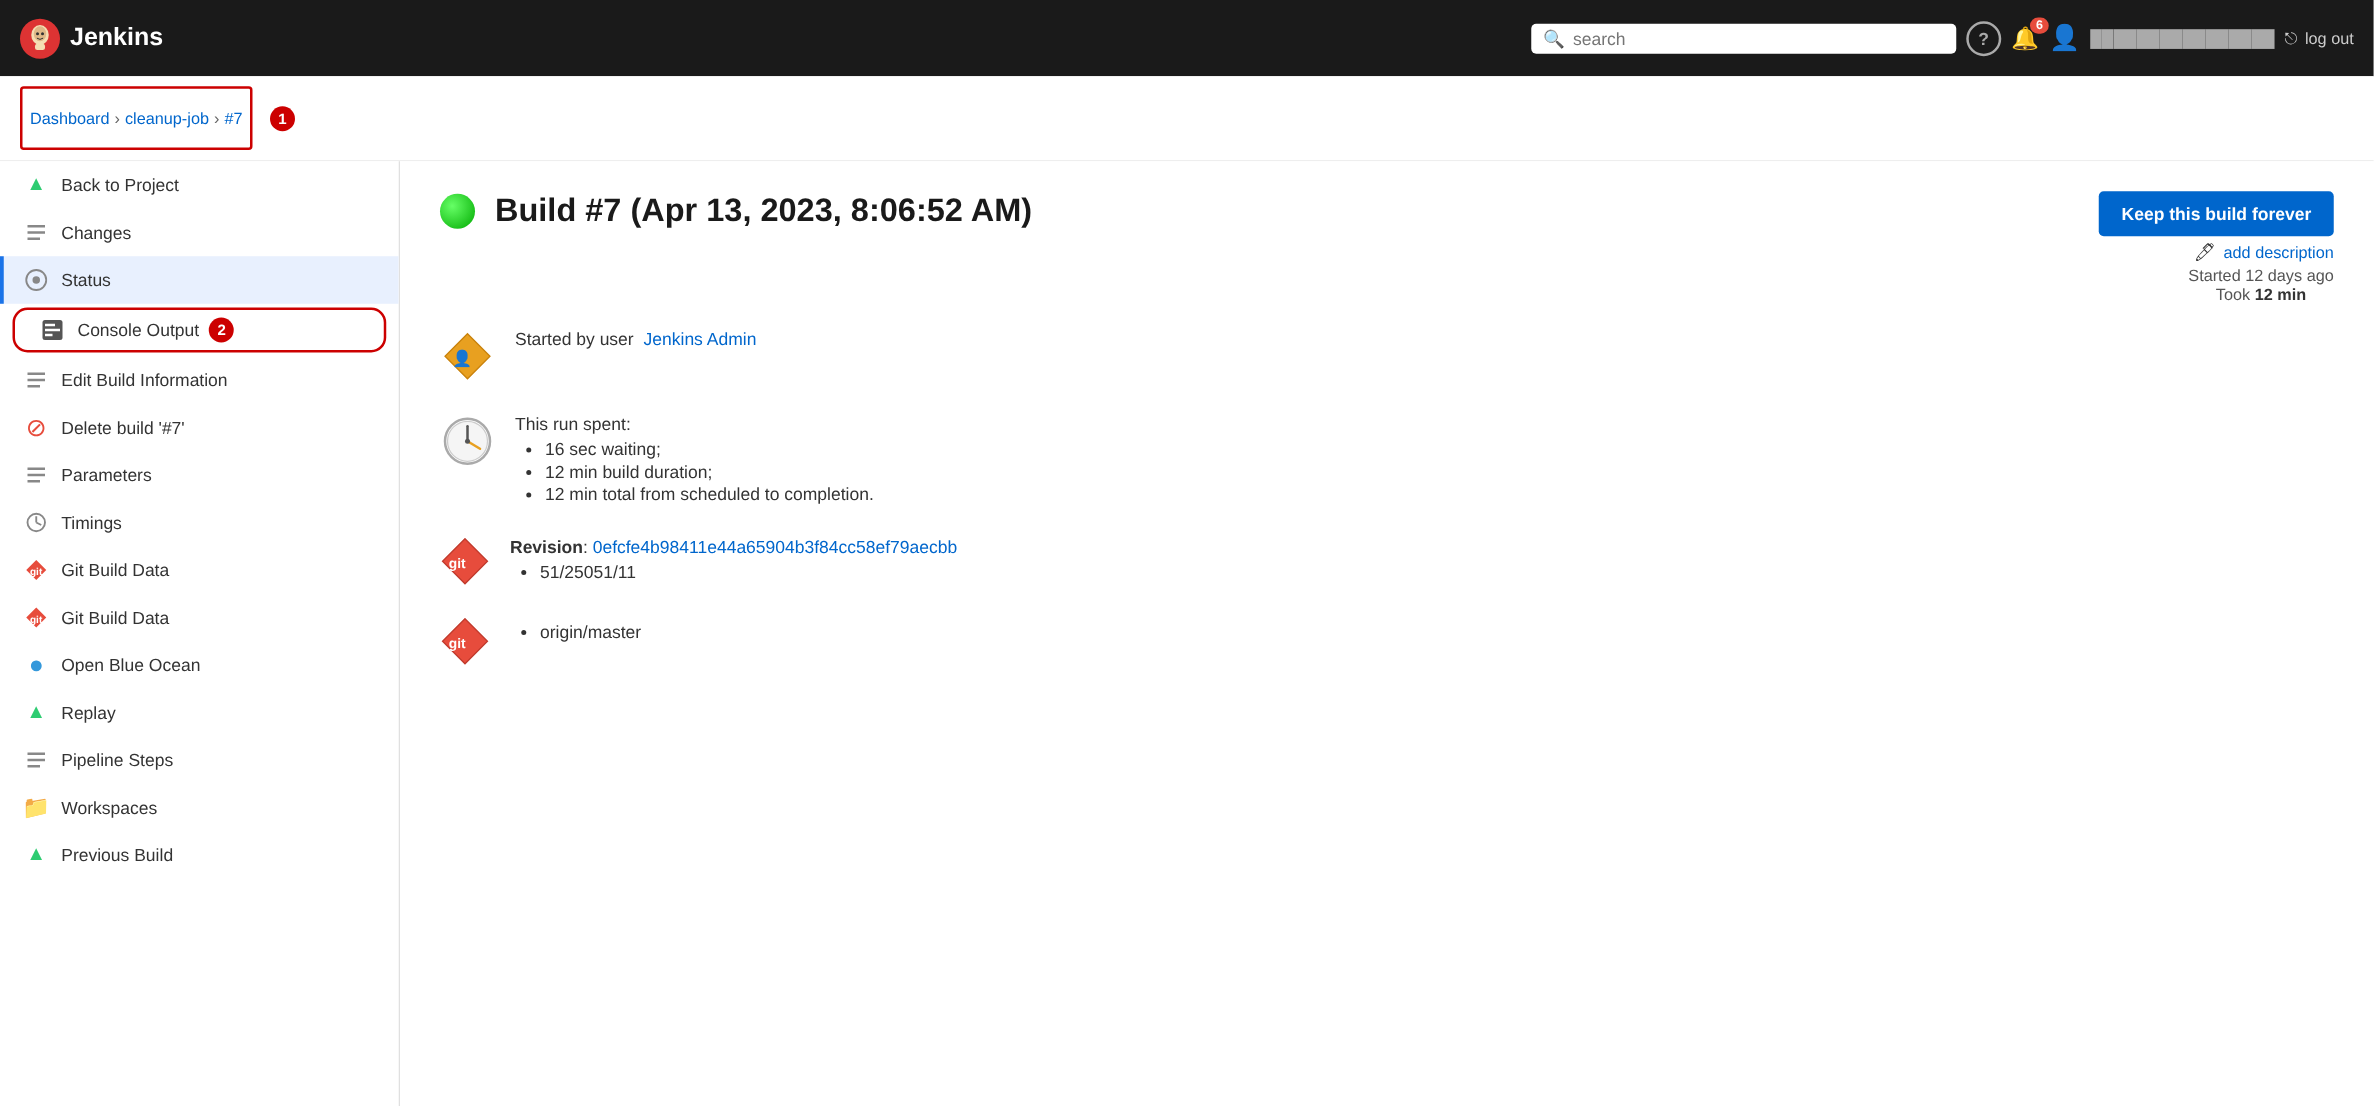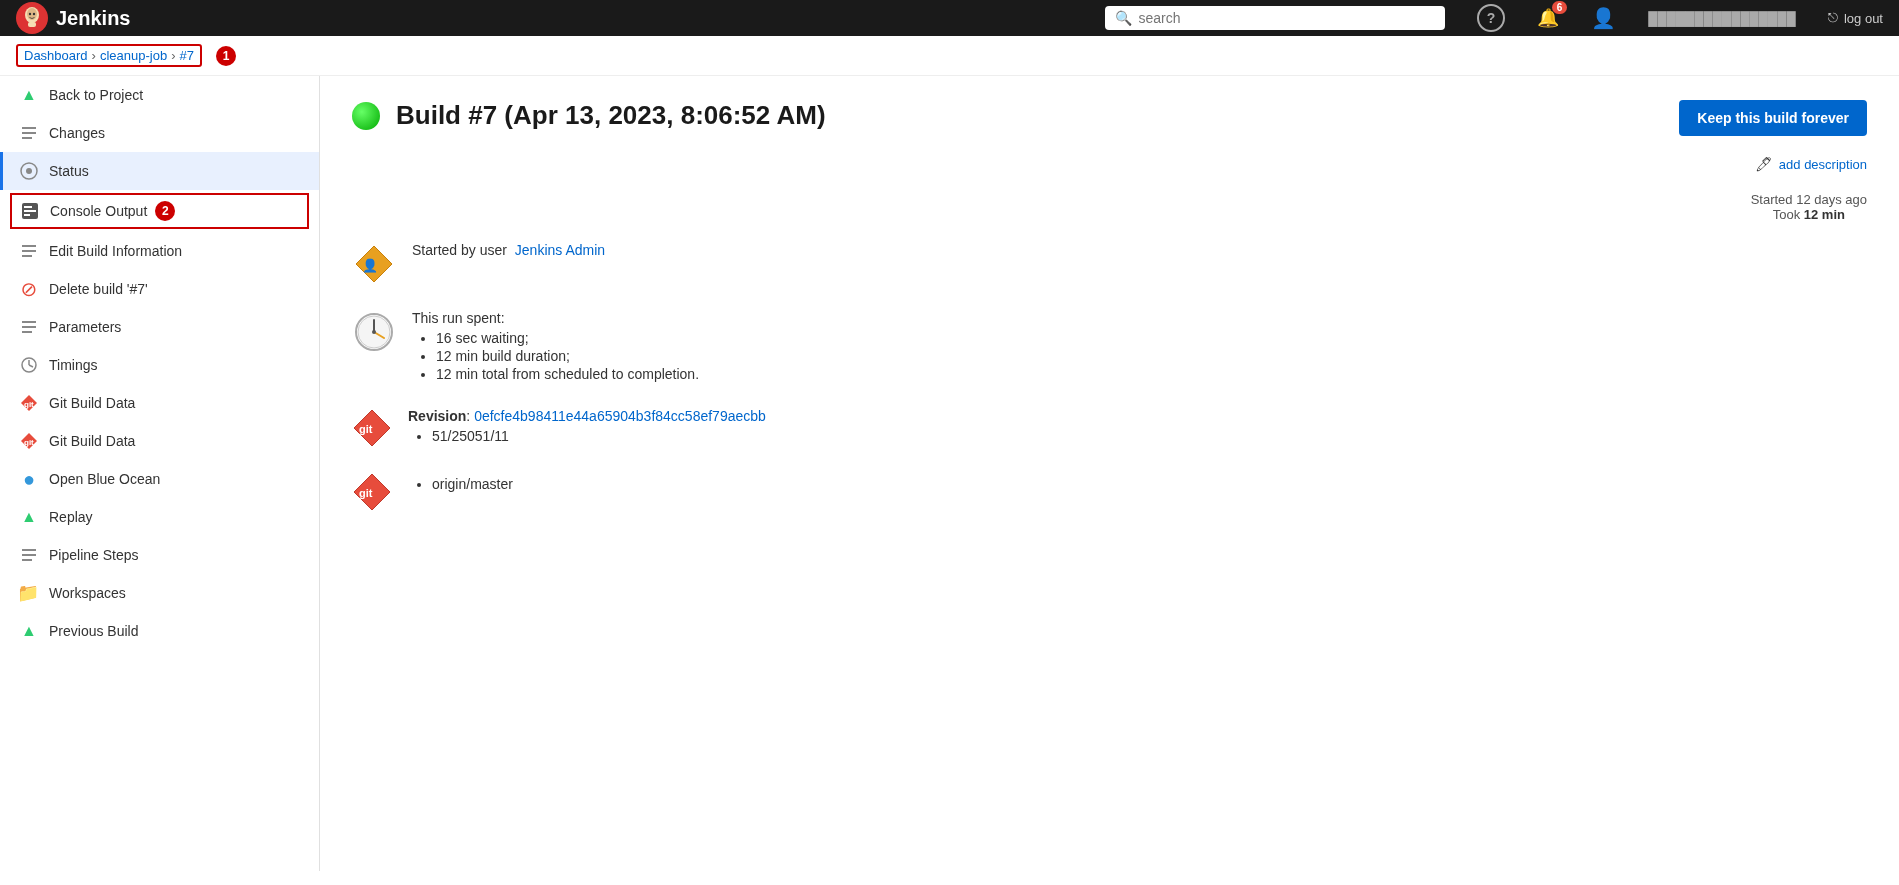--- a/index.html
+++ b/index.html
@@ -5,22 +5,22 @@
     * { margin: 0; padding: 0; box-sizing: border-box; }
     body { font-family: 'Segoe UI', Arial, sans-serif; font-size: 14px; background: #fff; color: #333; }
 
     
     .header {
       background: #1a1a1a;
       color: #fff;
       display: flex;
       align-items: center;
       padding: 0 16px;
-      height: 36px;
-      gap: 32px;
+      height: 61px;
+      gap: 8px;
     }
     .header-logo {
       display: flex;
       align-items: center;
       gap: 8px;
       font-size: 20px;
       font-weight: bold;
       color: #fff;
     }
     .jenkins-logo {
@@ -104,21 +104,21 @@
     .breadcrumb-item {
       color: #0066cc;
       font-size: 13px;
       cursor: pointer;
       text-decoration: none;
     }
     .breadcrumb-sep { color: #666; font-size: 13px; }
     .breadcrumb-container {
       border: 2px solid #cc0000;
       border-radius: 3px;
-      padding: 2px 6px;
+      padding: 16px 6px;
       display: flex;
       align-items: center;
       gap: 4px;
     }
     .breadcrumb-badge {
       background: #cc0000;
       color: #fff;
       border-radius: 50%;
       width: 20px;
       height: 20px;
@@ -266,21 +266,21 @@
     .git-icon {
       width: 40px;
       height: 40px;
       flex-shrink: 0;
     }
 
     .top-right-area {
       display: flex;
       flex-direction: column;
       align-items: flex-end;
-      gap: 20px;
+      gap: 4px;
     }
   </style>
 </head>
 <body>
 
 <header class="header">
   <div class="header-logo">
     <div class="jenkins-logo">
       <svg width="22" height="22" viewBox="0 0 22 22" fill="none" xmlns="http://www.w3.org/2000/svg">
         <ellipse cx="11" cy="8" rx="7" ry="8" fill="#f5deb3"></ellipse>
@@ -345,21 +345,21 @@
     <div class="sidebar-item active">
       <span class="sidebar-icon" style="color:#888;">
         <svg width="18" height="18" viewBox="0 0 18 18">
             <circle cx="9" cy="9" r="8" stroke="#888" stroke-width="1.5" fill="none"></circle>
             <circle cx="9" cy="9" r="3" fill="#888"></circle>
           </svg>
       </span>
       <span>Status</span>
     </div>
 
-    <div style="display:flex;align-items:center;border:2px solid #cc0000;border-radius:0;margin:3px 10px;padding:6px 8px;cursor:pointer;">
+    <div style="display:flex;align-items:center;border:2px solid #cc0000;border-radius:12px;margin:3px 10px;padding:6px 20px;cursor:pointer;">
       <span class="sidebar-icon" style="color:#555;margin-right:10px;">
         <svg width="18" height="18" viewBox="0 0 18 18">
             <rect x="1" y="1" width="16" height="16" rx="2" fill="#555"></rect>
             <rect x="3" y="4" width="8" height="2" fill="#fff"></rect>
             <rect x="3" y="8" width="12" height="2" fill="#fff"></rect>
             <rect x="3" y="12" width="6" height="2" fill="#fff"></rect>
           </svg>
       </span>
       <span>Console Output</span>
       <span class="sidebar-badge" style="margin-left:8px;">2</span>

